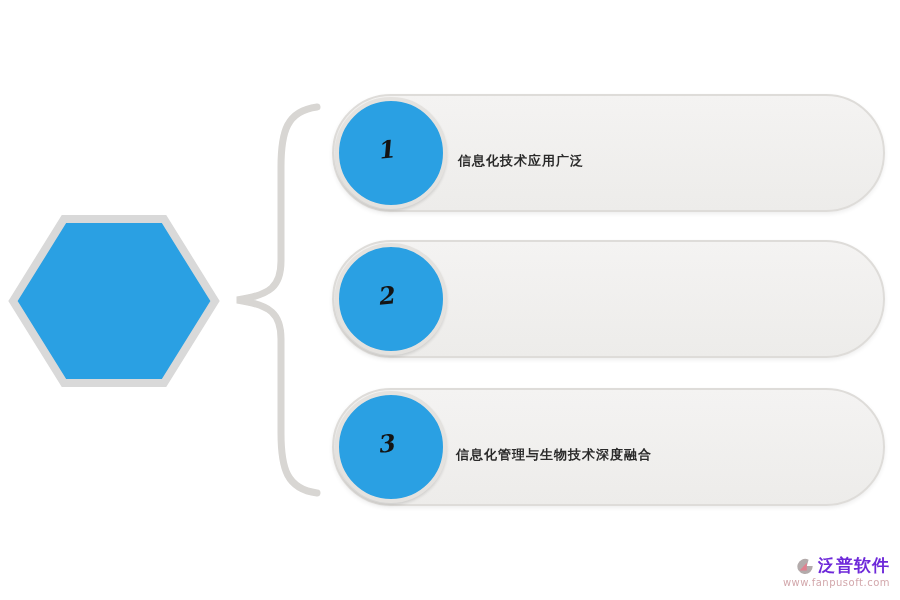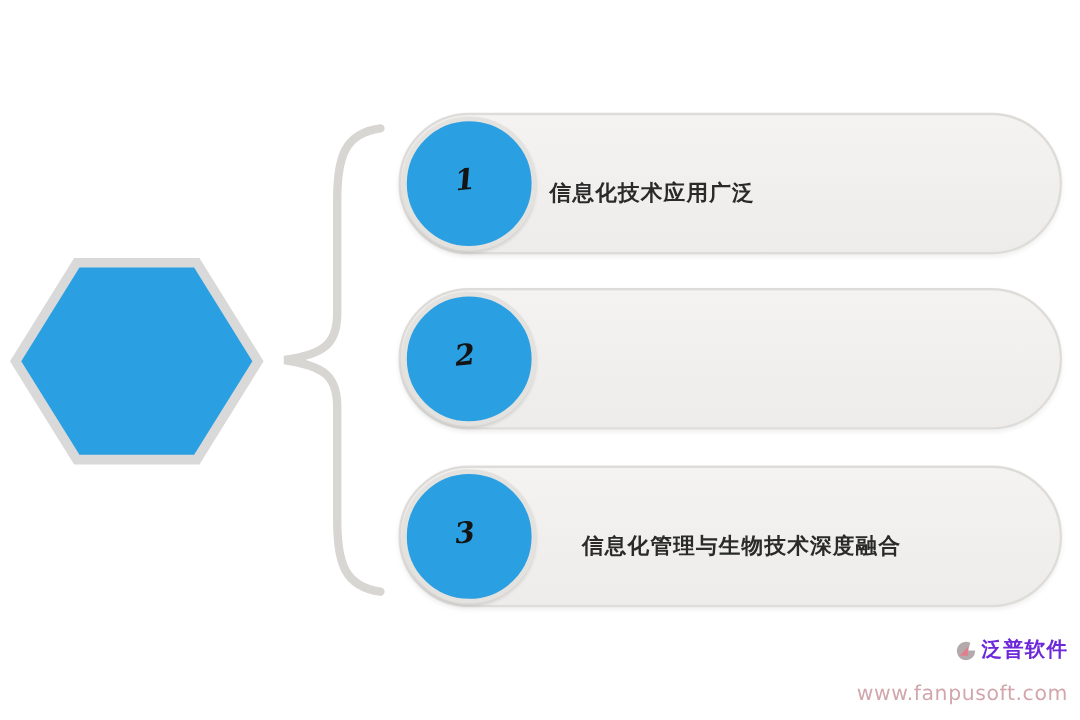--- a/index.html
+++ b/index.html
@@ -41,37 +41,37 @@
   .num-circle span{
     font-family:"DejaVu Serif","Liberation Serif",serif;
     font-style:italic;font-weight:700;
     font-size:24px;color:#141414;
     transform:translate(-4px,-4px) rotate(-6deg);
   }
 
   .pill-label{
     position:absolute;left:124px;top:0;height:129px;
     display:flex;align-items:center;
-    font-weight:700;font-size:18px;color:#2a2a2a;
+    font-weight:700;font-size:13px;color:#2a2a2a;
     letter-spacing:1px;
     white-space:nowrap;
   }
-  .pill-3 .pill-label{left:151px;}
+  .pill-3 .pill-label{left:122px;}
 
   
   .watermark{
     position:absolute;right:10px;bottom:12px;
     text-align:right;line-height:1.1;
   }
   .wm-row{display:flex;align-items:center;justify-content:flex-end;gap:4px;}
   .wm-brand{
     font-weight:700;font-size:17px;color:#6d28d9;letter-spacing:1px;
   }
   .wm-url{
-    font-size:17px;color:#d2a7ab;letter-spacing:0.5px;margin-top:18px;
+    font-size:10px;color:#d2a7ab;letter-spacing:0.5px;margin-top:2px;
   }
   .wm-icon{width:18px;height:18px;display:inline-block;}
 </style>
 </head>
 <body>
 
 <div class="canvas">
 
   <div class="hexagon-wrap">
     <svg width="212" height="182" viewBox="0 0 212 182">

